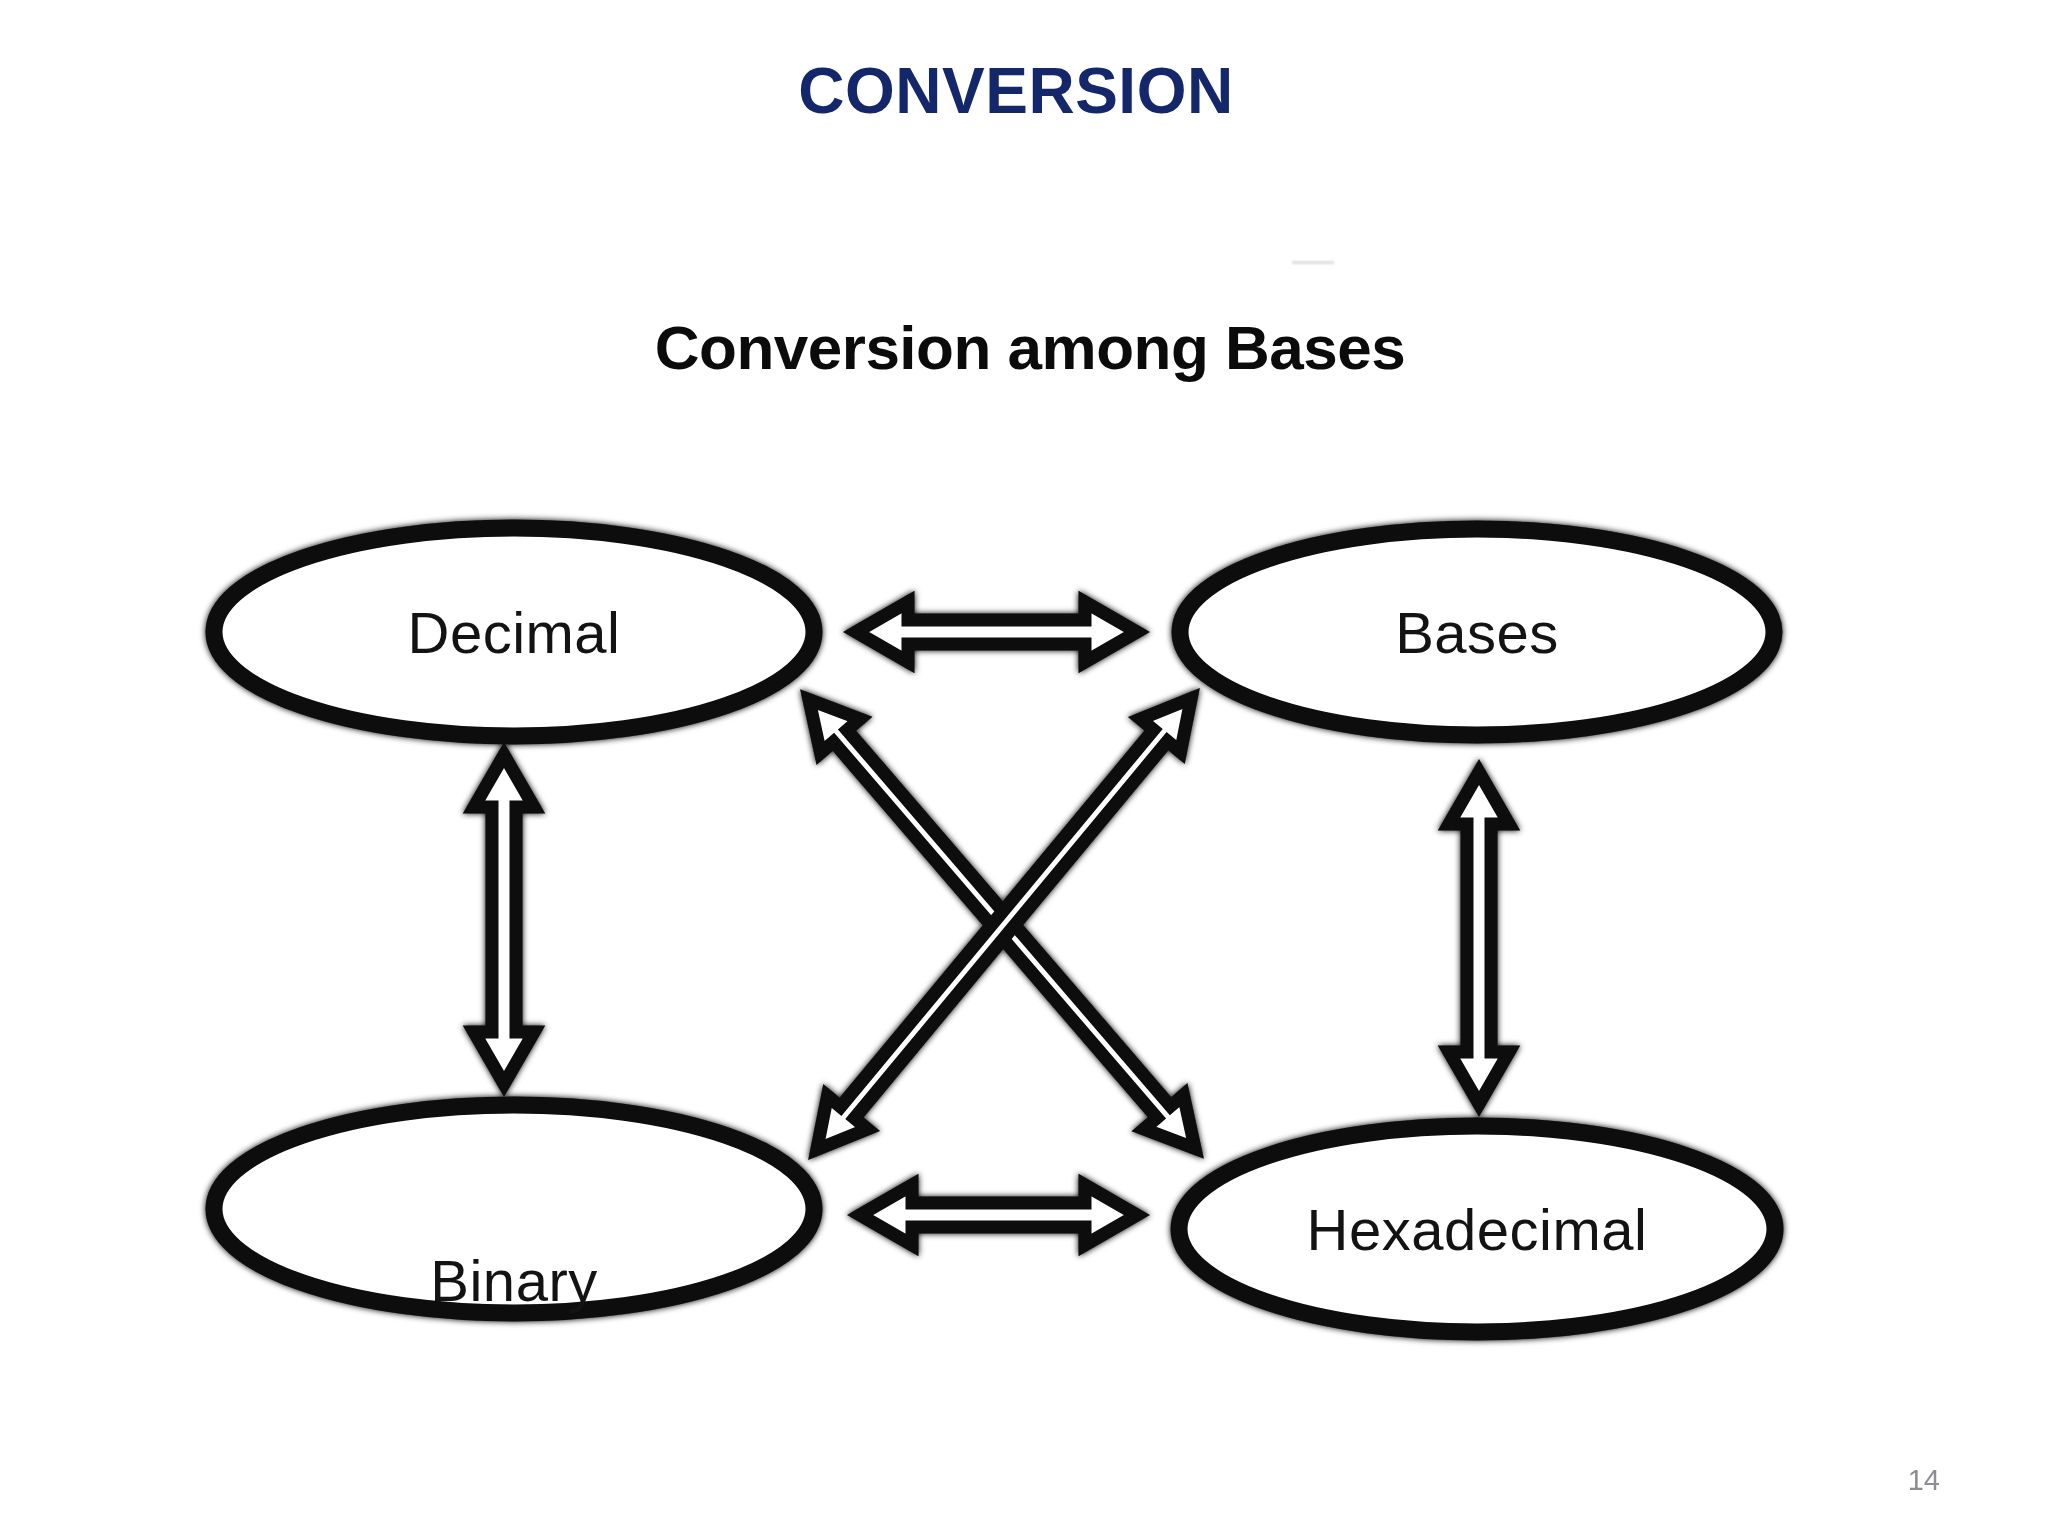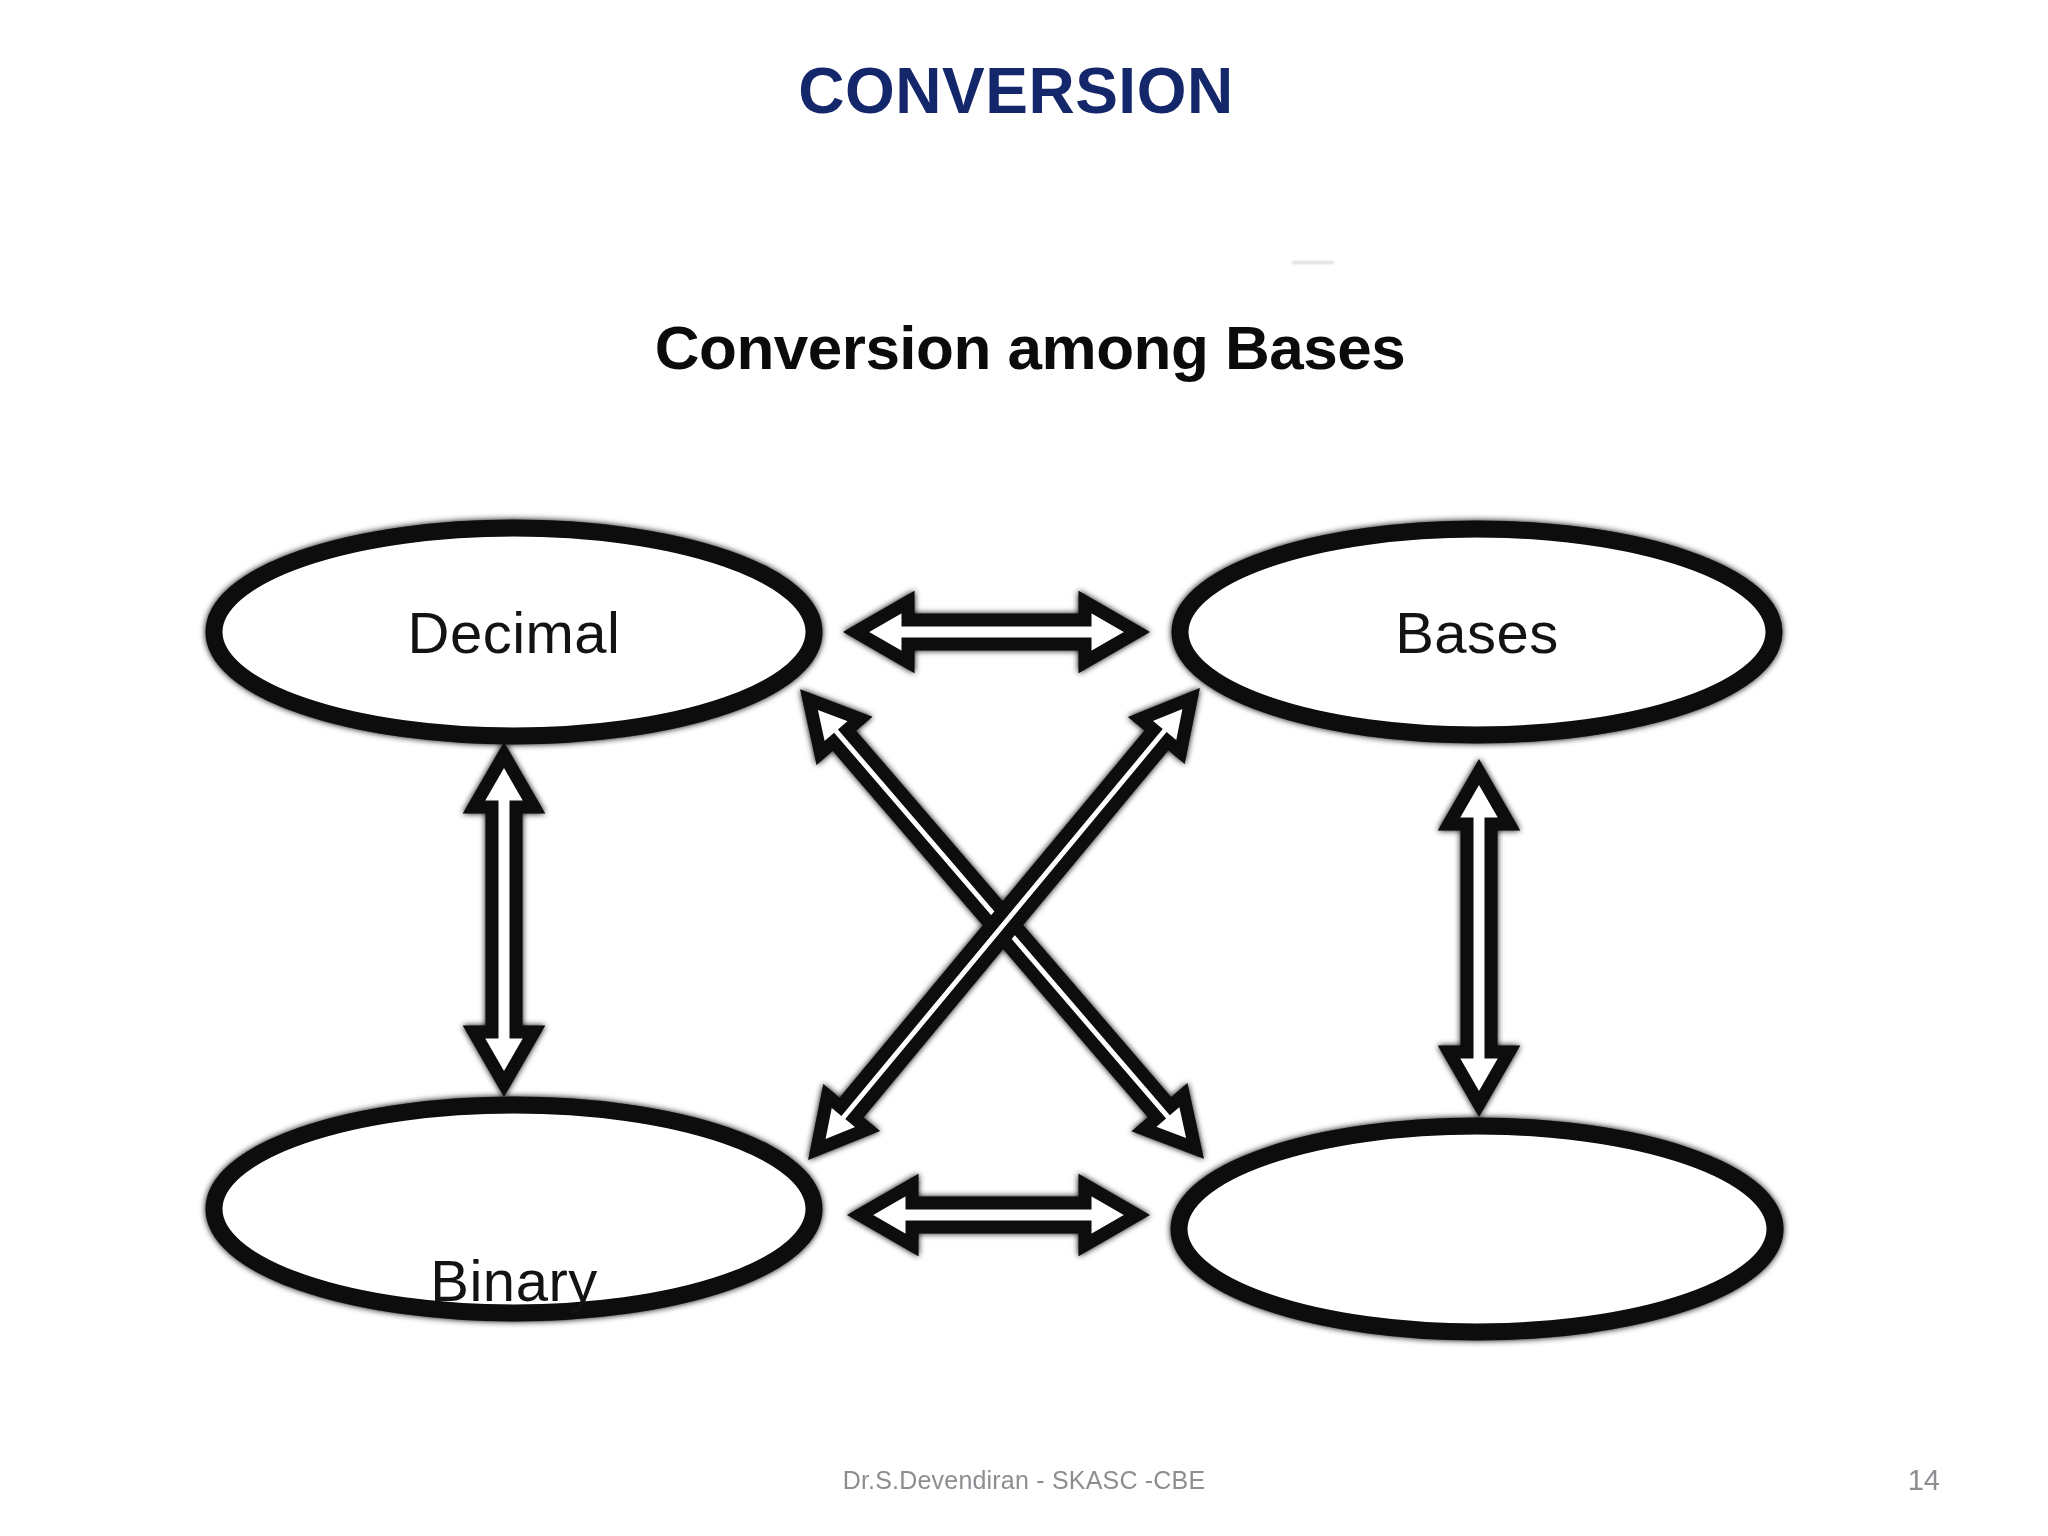--- a/index.html
+++ b/index.html
@@ -162,19 +162,19 @@
 
       </g>
     </svg>
 
     <div class="node-label" id="label-decimal">Decimal</div>
 
     <div class="node-label" id="label-octal">Bases</div>
 
     <div class="node-label" id="label-binary">Binary</div>
 
+    <div class="node-label" id="label-hexadecimal">Hexadecimal</div>
   </div>
 
-  <div id="footer-credit">Dr.S.Devendiran - SKASC -CBE</div>
 
   <div id="footer-pagenum">14</div>
 
 </div>
 
 </body></html>

